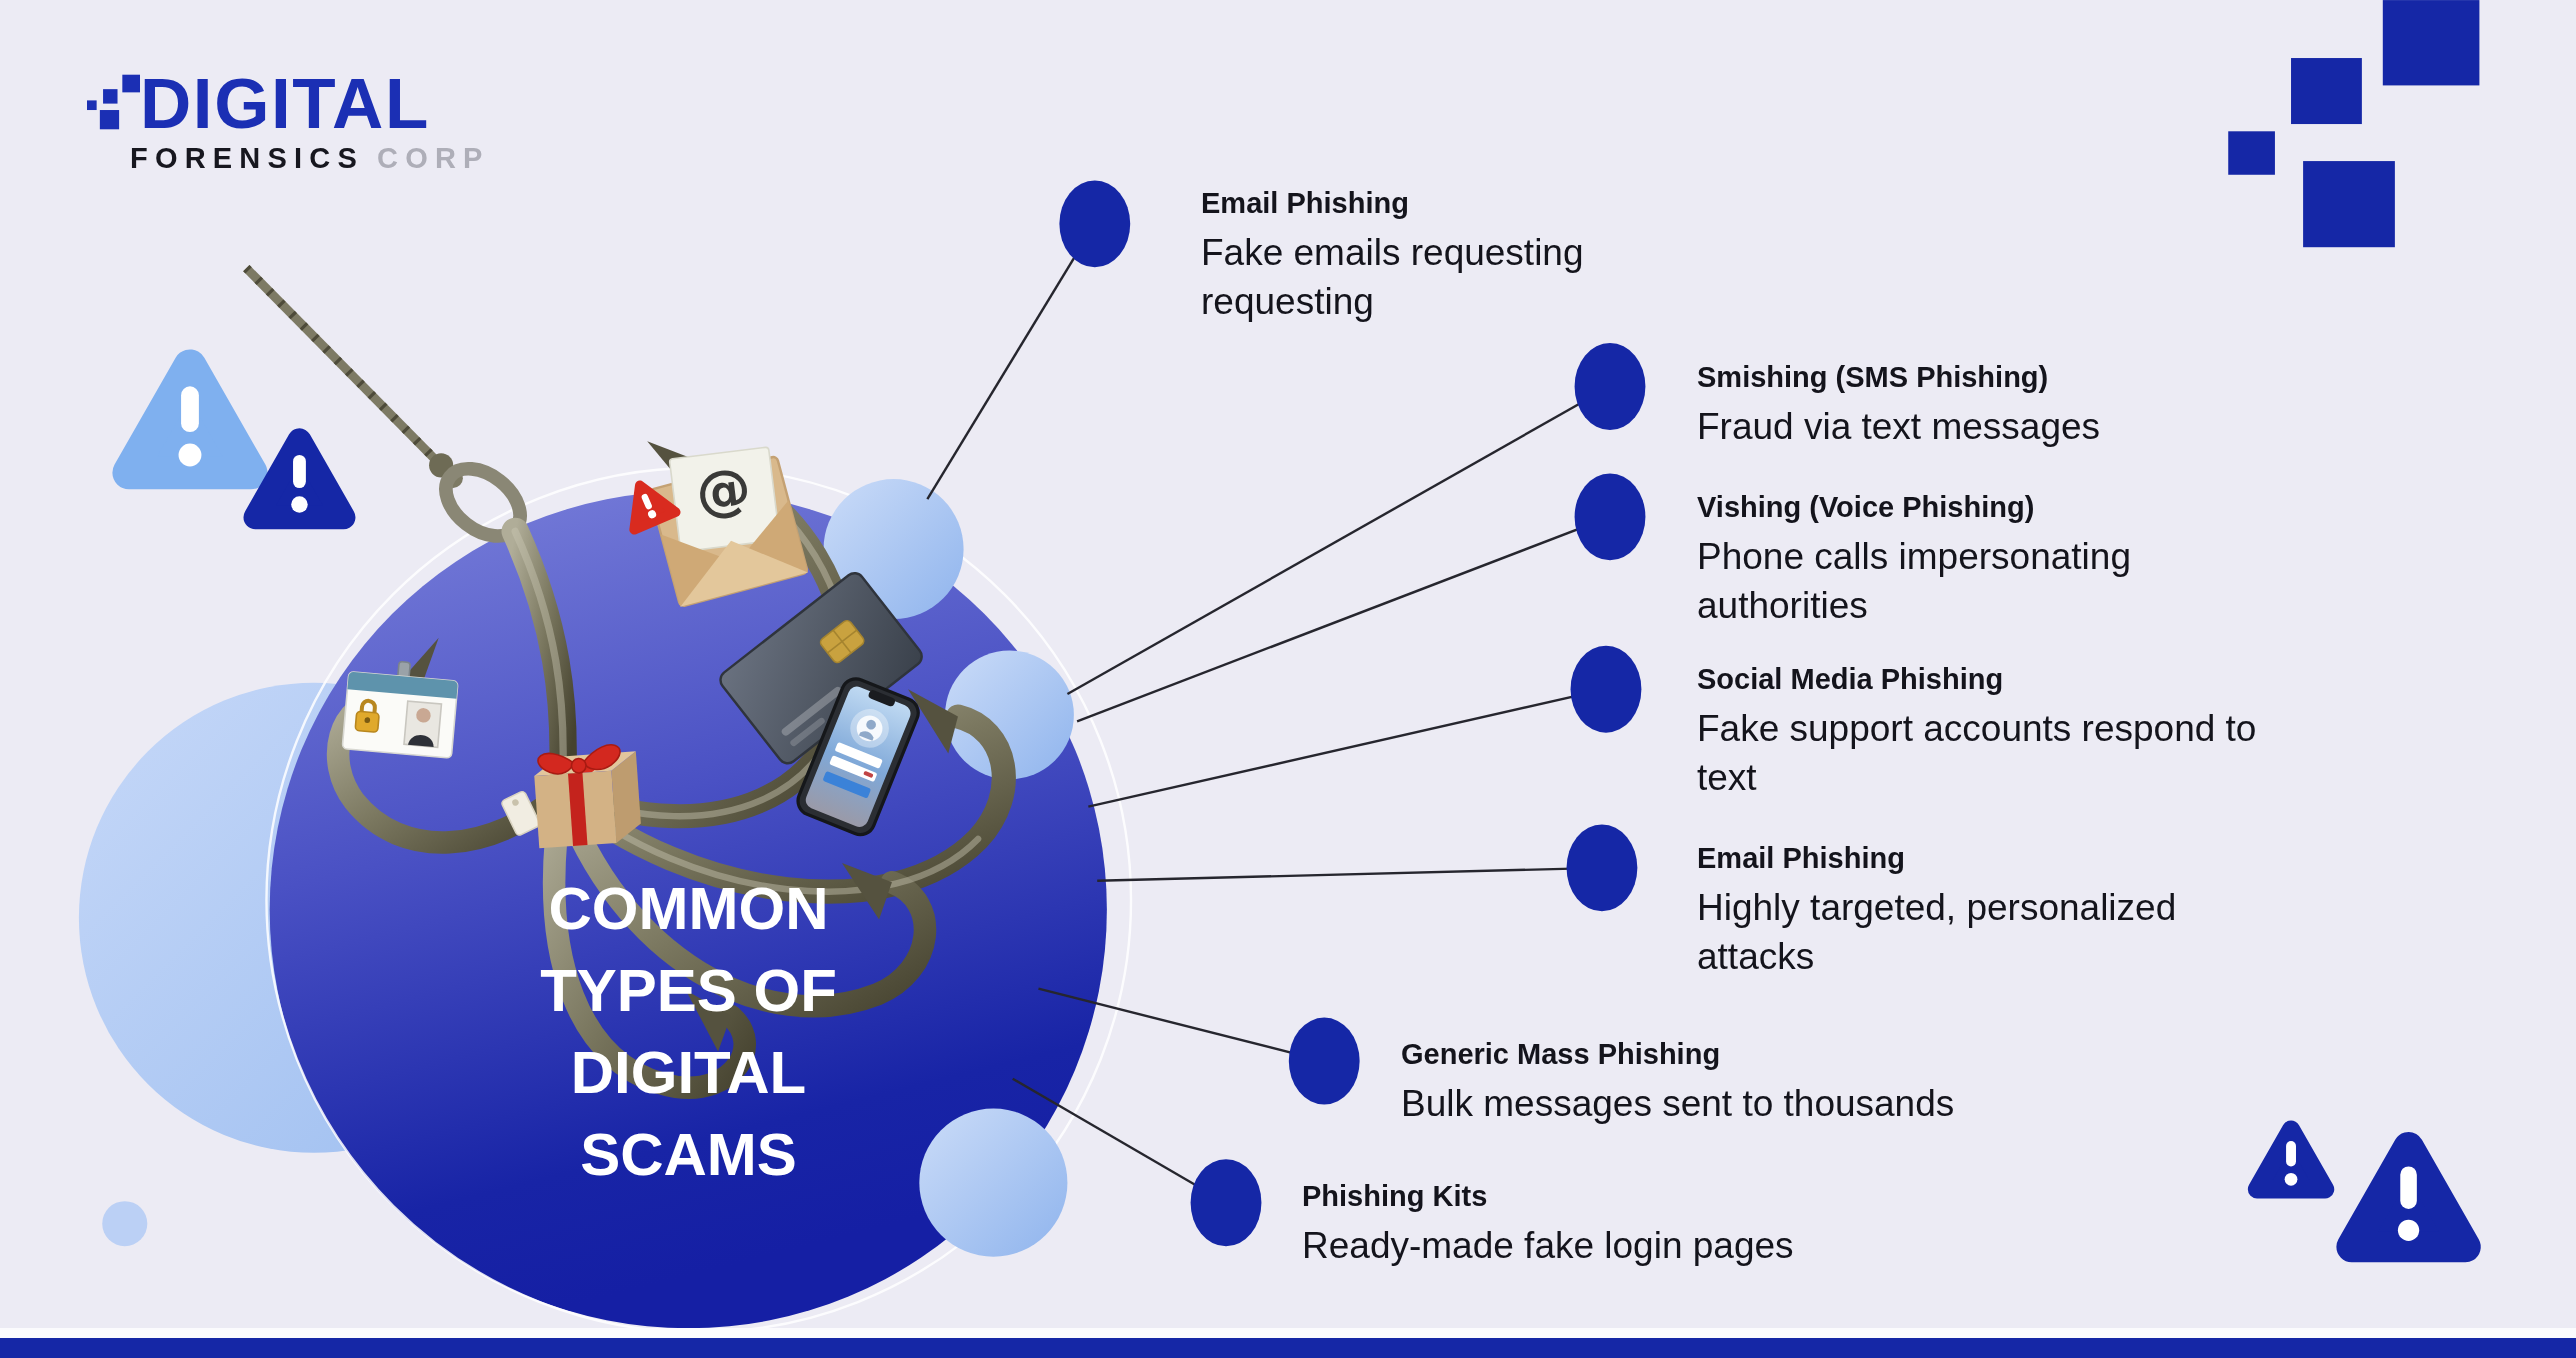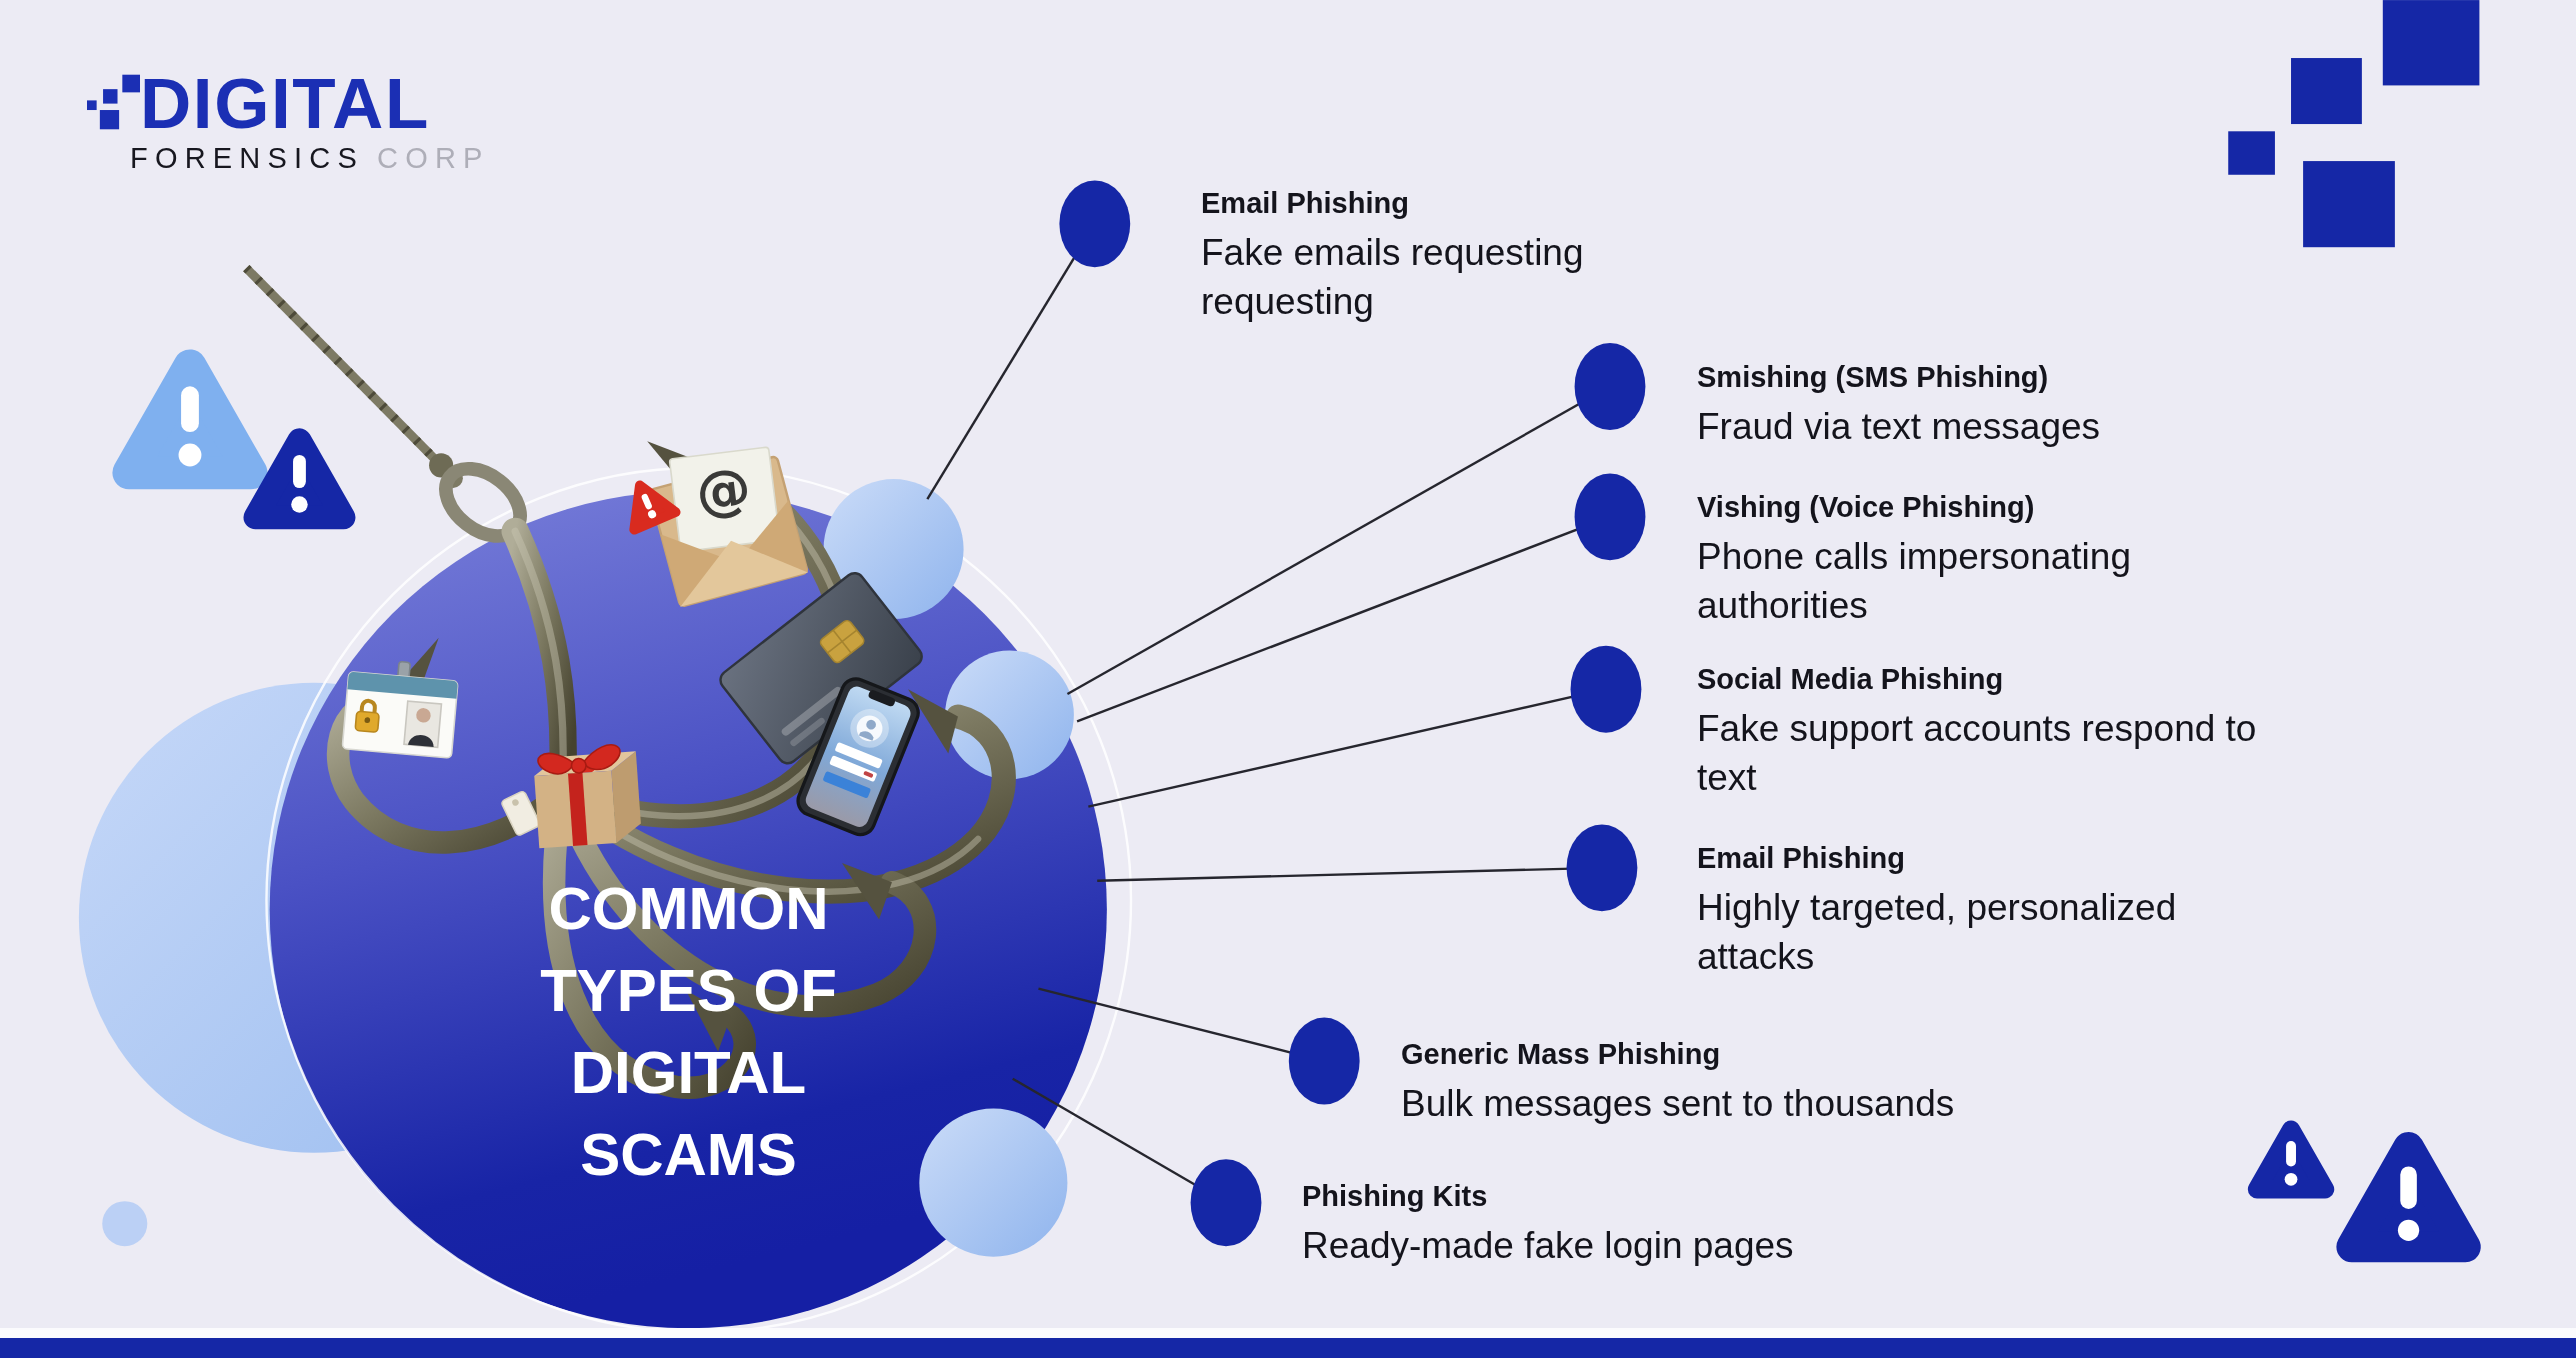--- a/index.html
+++ b/index.html
@@ -7,21 +7,21 @@
     position:relative;width:2576px;height:1359px;overflow:hidden;
     background:#ECEBF4;
     font-family:"Liberation Sans", sans-serif;
     color:#14141C;
   }
   .scene{position:absolute;left:0;top:0;z-index:1;}
   
   .logo{position:absolute;left:87px;top:68px;z-index:3;}
   .logo-row1{display:flex;align-items:flex-end;}
   .logo-word{font-size:71px;font-weight:800;letter-spacing:1.6px;color:#1B2FB4;line-height:64px;}
-  .logo-row2{margin-top:6.4px;margin-left:43px;font-size:29px;font-weight:400;letter-spacing:7.2px;}
+  .logo-row2{margin-top:6.4px;margin-left:43px;font-size:29px;font-weight:700;letter-spacing:7.2px;}
   .logo-forensics{color:#17171F;}
   .logo-corp{color:#AEAEB8;margin-left:13px;}
   
   .center-title{
     position:absolute;left:326px;top:868px;width:725px;z-index:3;
     text-align:center;color:#FFFFFF;font-size:60px;font-weight:800;line-height:82px;letter-spacing:0px;
   }
   .center-title span{display:block;}
   
   .item{position:absolute;z-index:3;}

